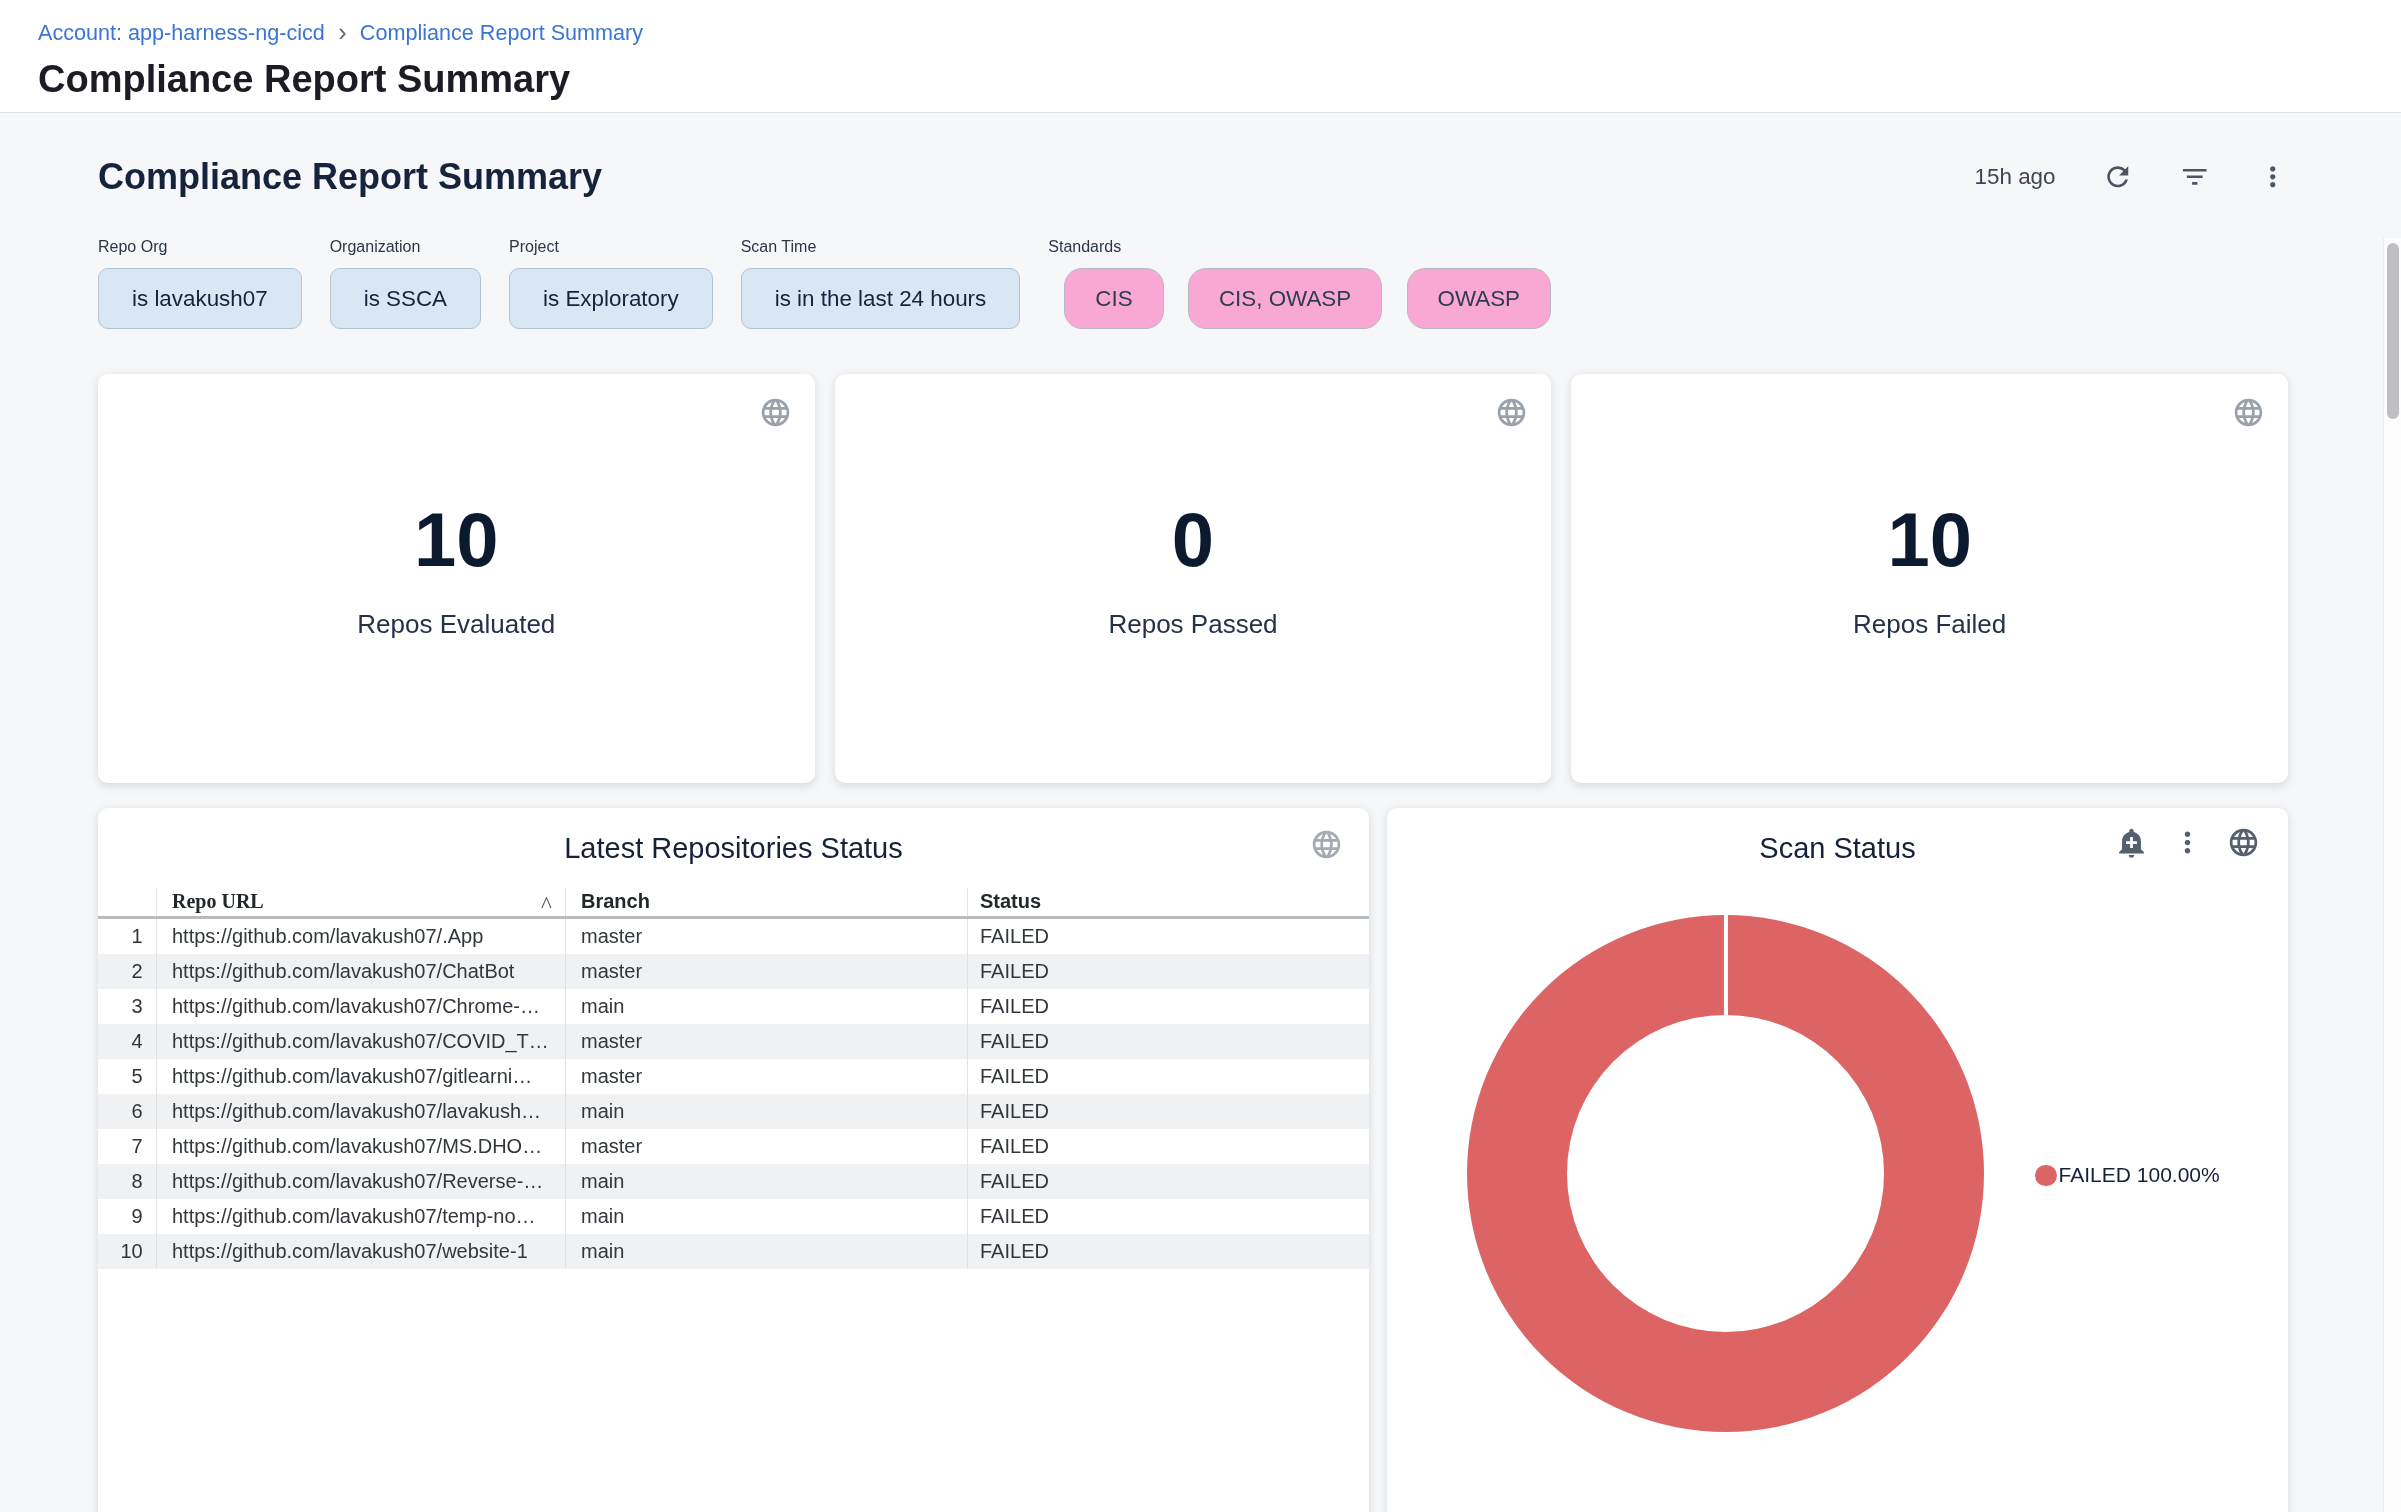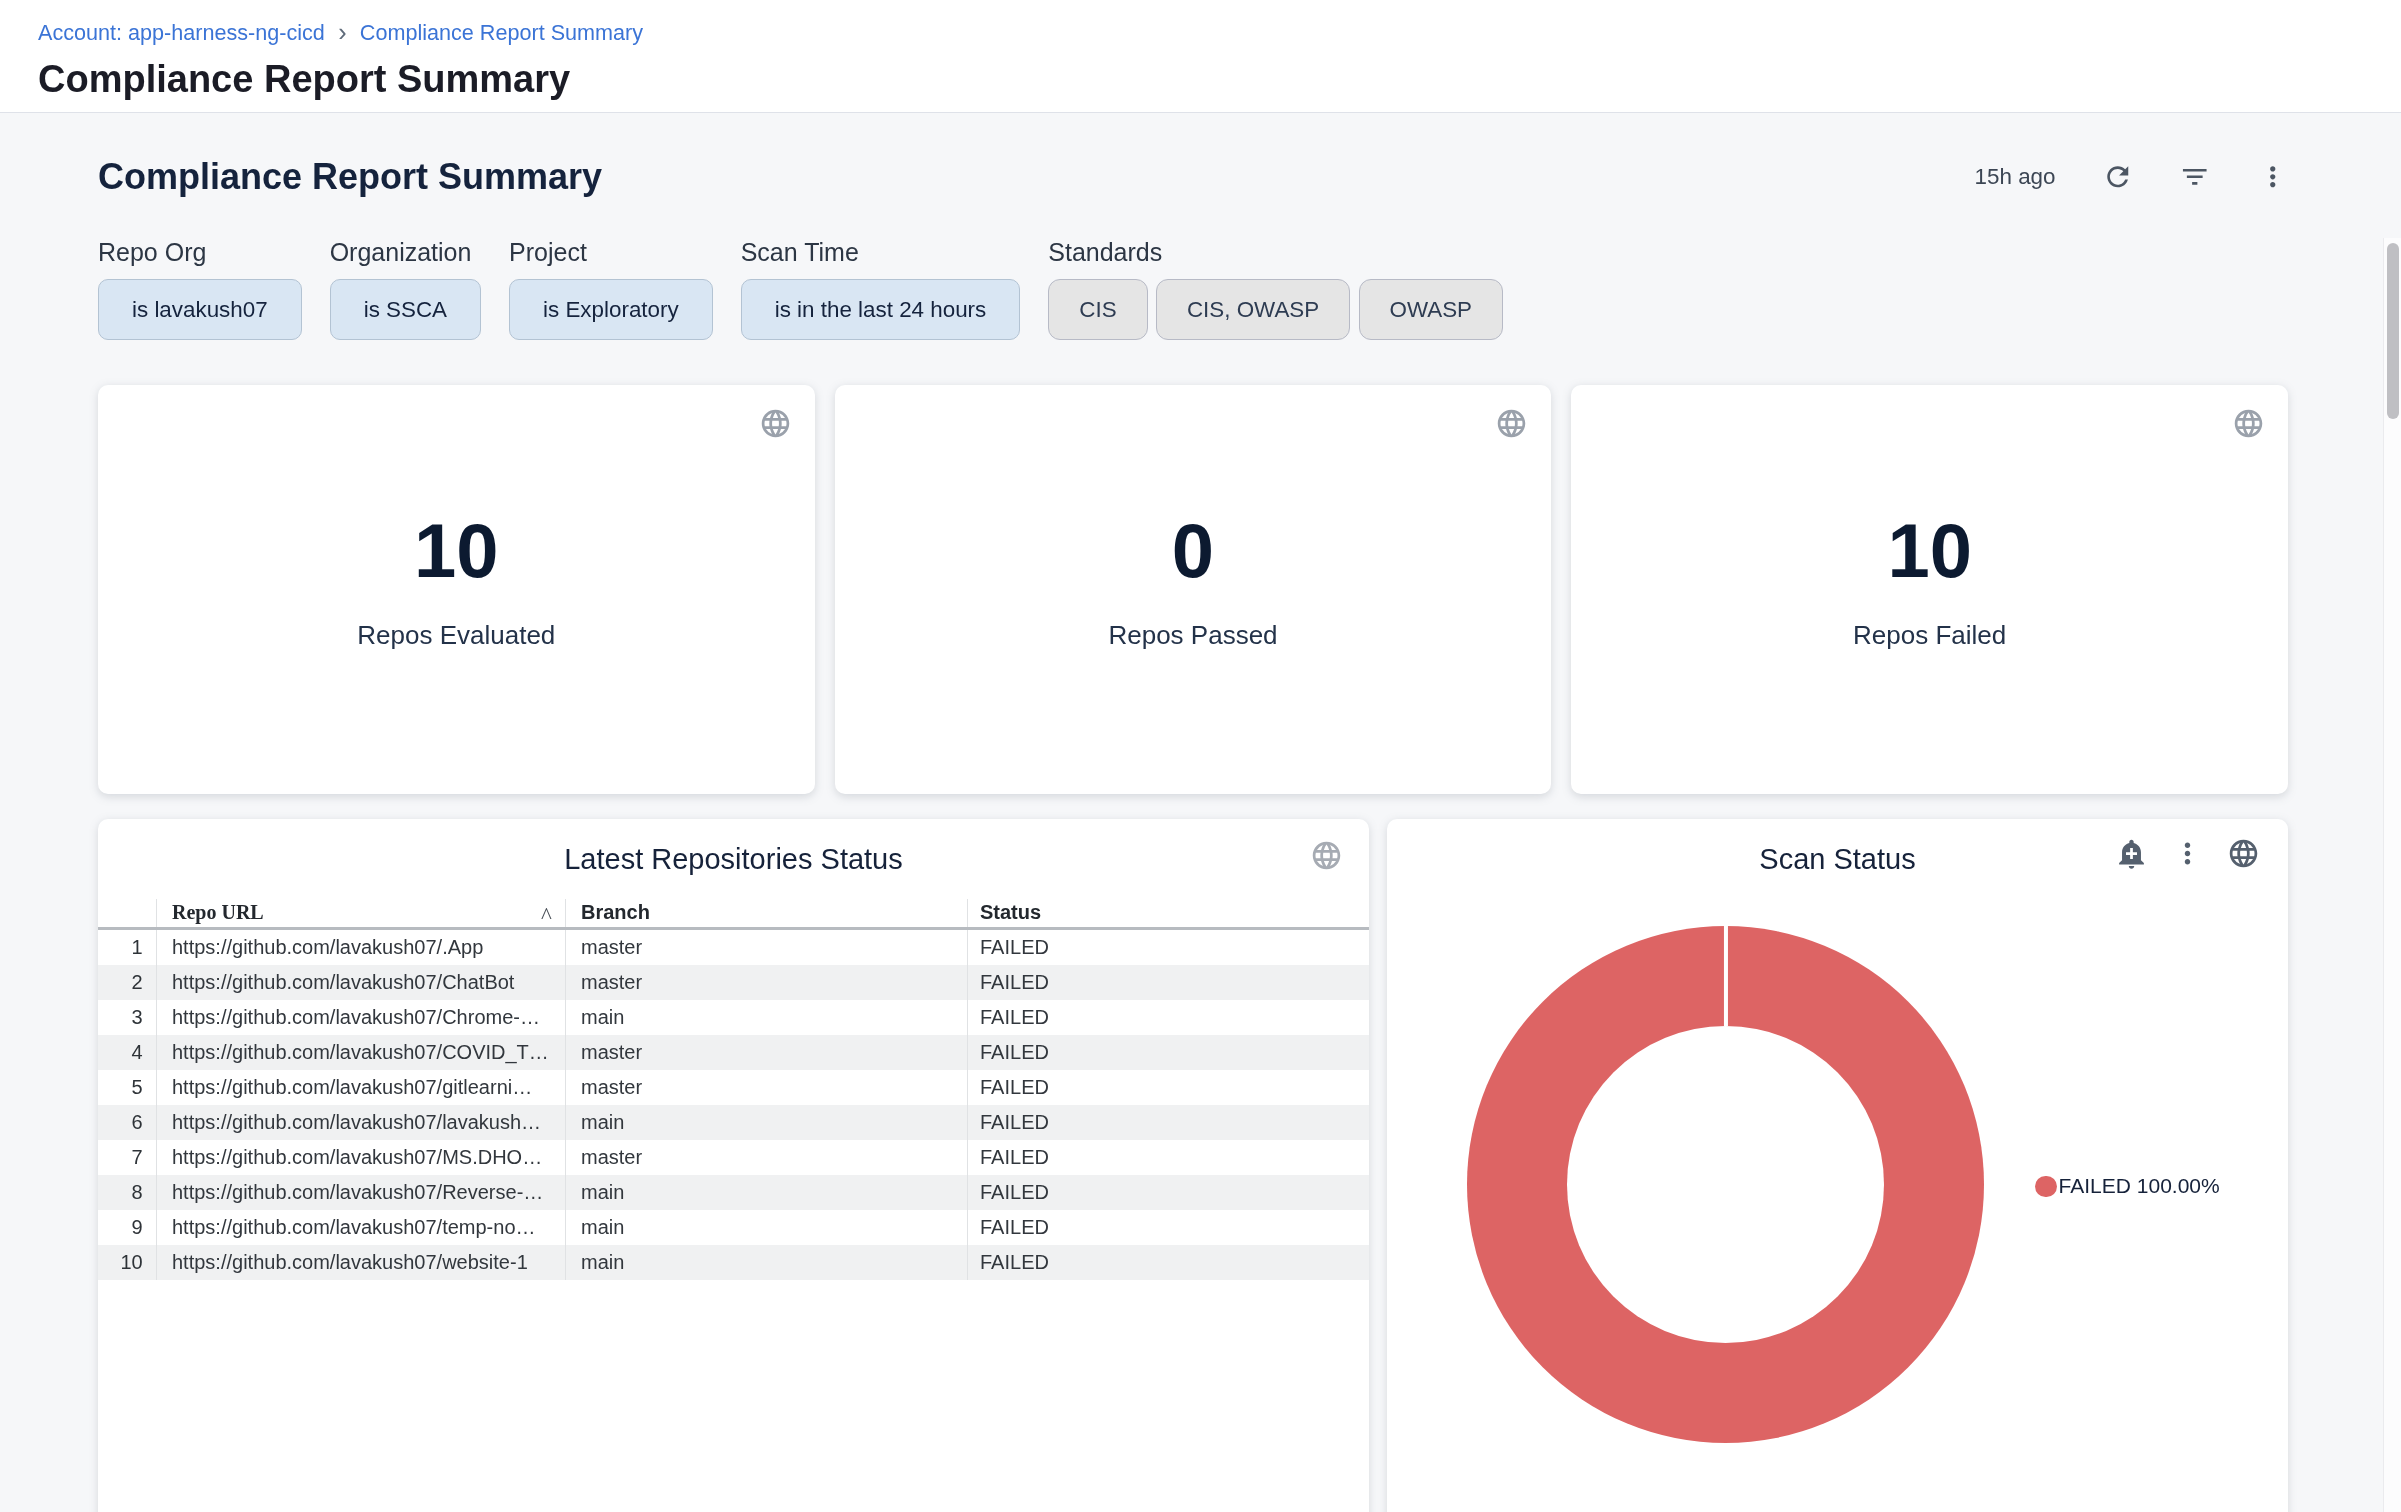--- a/index.html
+++ b/index.html
@@ -27,31 +27,31 @@
   .content { padding:0 113px 0 98px; }
 
   .dash-header { display:flex; justify-content:space-between; align-items:center; margin-top:43px; }
   .dash-title { font-size:36px; font-weight:600; color:#15233d; }
   .dash-controls { display:flex; align-items:center; gap:46px; }
   .updated { font-size:22.4px; color:#3c4654; }
   .ctrl-icon { width:31.5px; height:31.5px; fill:#4c5663; cursor:pointer; }
 
   
   .filter-row { display:flex; gap:28px; margin-top:40px; align-items:flex-start; }
-  .filter-label { display:block; font-size:25px; color:#2c3644; margin-bottom:12.4px; }
+  .filter-label { display:block; font-size:16px; color:#2c3644; margin-bottom:12.4px; }
   .chip {
     height:61px; display:flex; align-items:center; padding:0 33px;
     background:#d9e6f3; border:1.7px solid #b3c3d3; border-radius:10px;
     font-size:22.4px; color:#15233d; cursor:pointer; white-space:nowrap;
   }
   .std-btns { display:flex; gap:8.3px; }
   .std-btn {
     height:61px; display:flex; align-items:center; padding:0 30px;
-    background:#e5e5e5; border:1.7px solid #b7bac6; border-radius:12px;
-    font-size:22.4px; color:#2e3c52; cursor:pointer; white-space:nowrap;
+    background:#f9a8d4; border:1.7px solid #b7bac6; border-radius:18px;
+    font-size:22.4px; color:#2e3c52; cursor:pointer; white-space:nowrap;margin-left:16px;
   }
 
   
   .stat-row { display:flex; gap:20px; margin-top:45px; }
   .card {
     background:#ffffff; border-radius:10px;
     box-shadow:0 2.5px 8.3px rgba(121,128,141,0.25);
     position:relative;
   }
   .stat-card {

